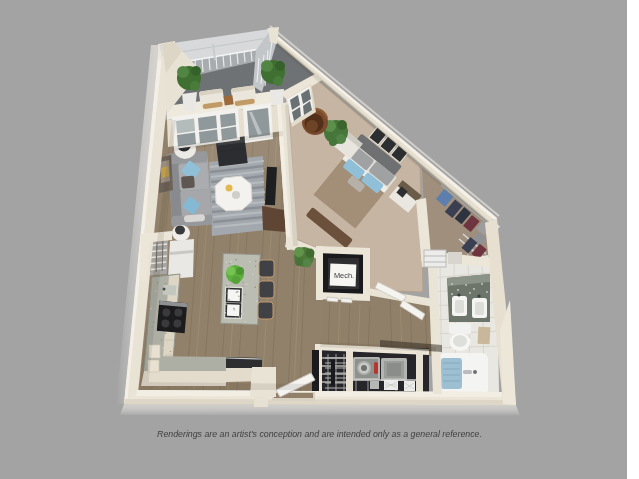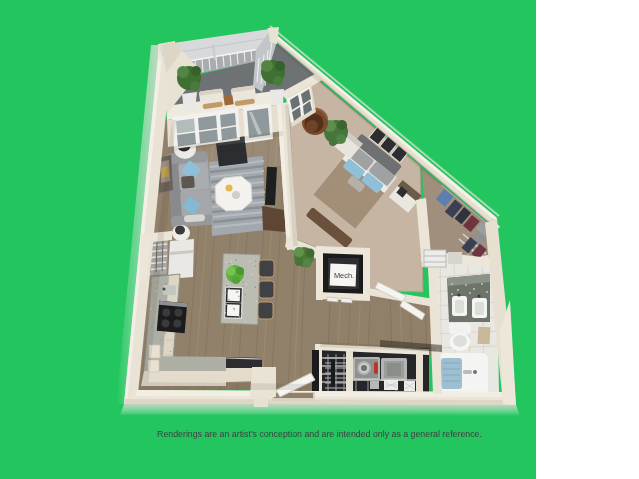--- a/index.html
+++ b/index.html
@@ -1,17 +1,17 @@
 <!DOCTYPE html>
 <html><head>
 <meta charset="utf-8">
 <style>
 html,body{margin:0;padding:0;background:#ffffff;}
-#stage{position:relative;width:536px;height:479px;background:#22c55e;overflow:hidden;}
-.cap{position:absolute;width:639px;text-align:center;font-family:"Liberation Sans",sans-serif;color:#3f3f41;font-size:8.8px;}
+#stage{position:relative;width:627px;height:479px;background:#a3a3a3;overflow:hidden;}
+.cap{position:absolute;width:639px;text-align:center;font-family:"Liberation Sans",sans-serif;color:#3f3f41;font-size:8.8px;font-style:italic;}
 </style>
 </head>
 <body>
 <div id="stage">
 <svg width="639" height="479" viewBox="0 0 639 479">
 <defs>
 <linearGradient id="shadB" x1="0" y1="0" x2="0" y2="1">
 <stop offset="0" stop-color="#d9d6cf" stop-opacity="0.85"></stop>
           <stop offset="1" stop-color="#ffffff" stop-opacity="0"></stop>
 </linearGradient>

